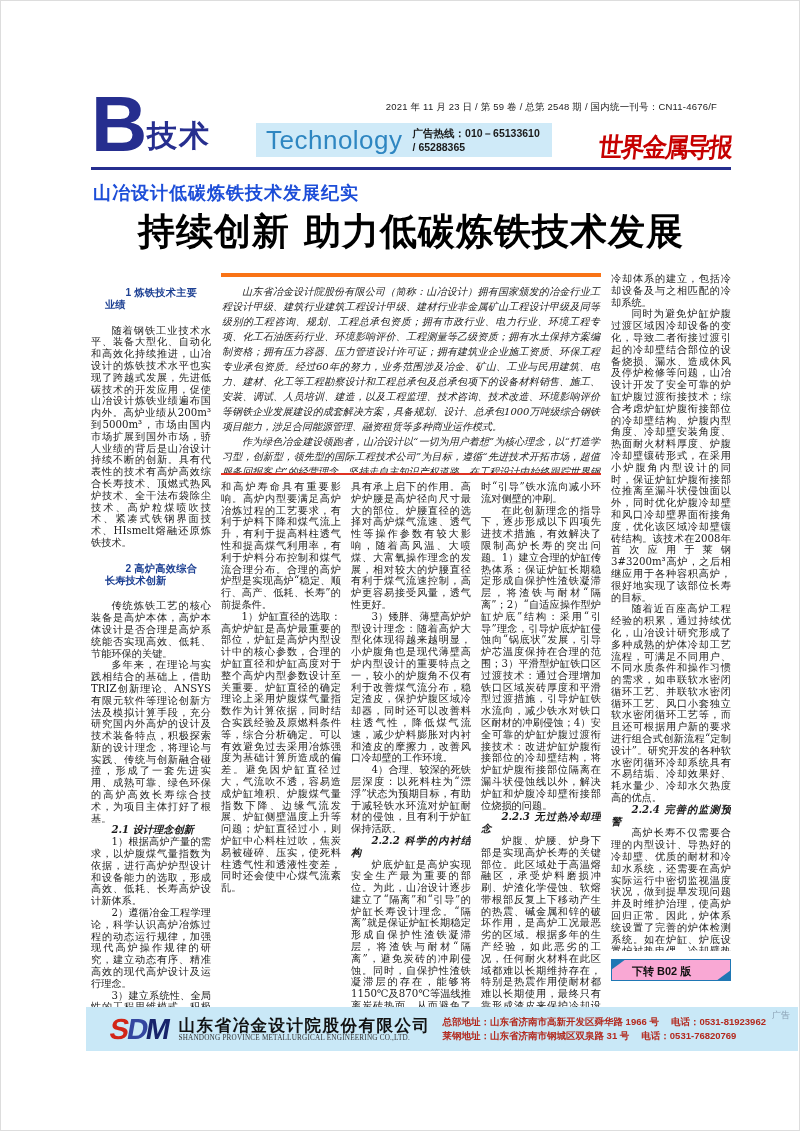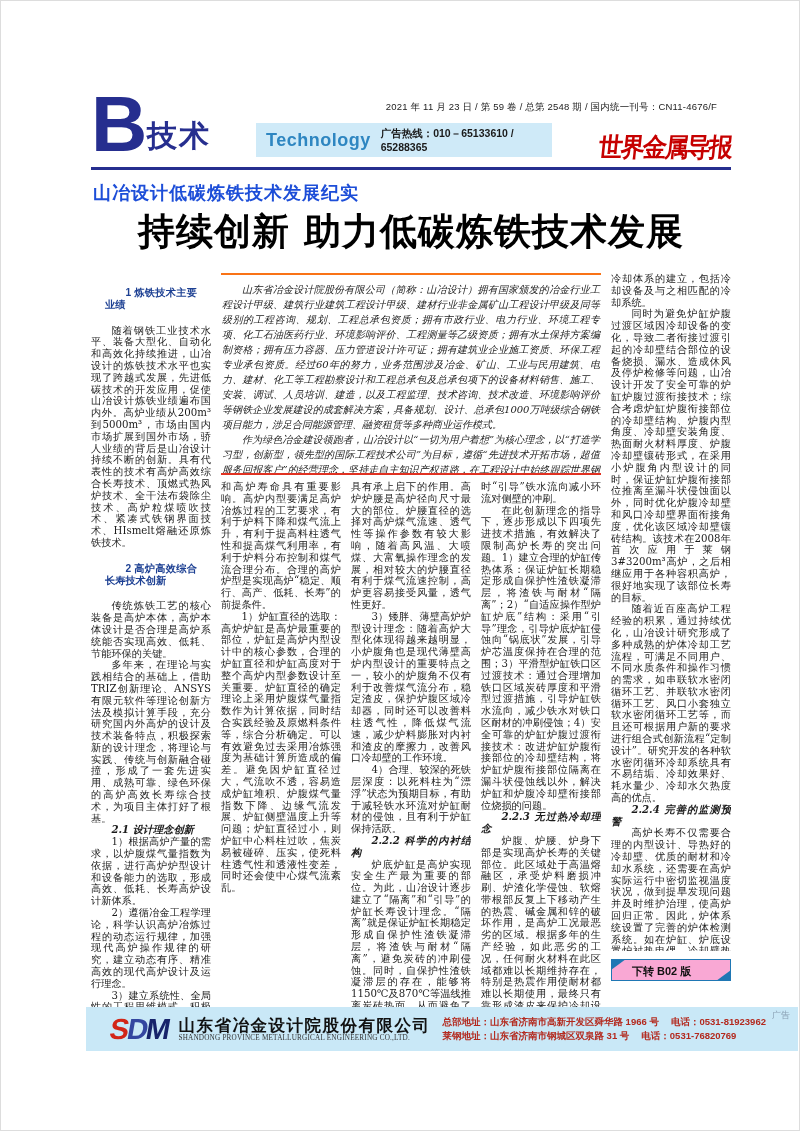--- a/index.html
+++ b/index.html
@@ -9,39 +9,39 @@
   
   .hdr{position:absolute;left:90px;top:94px;width:640px;height:70px;}
   .b-letter{position:absolute;left:0;top:-6px;font-family:"Liberation Sans",sans-serif;
             font-weight:bold;font-size:78px;line-height:70px;color:#262e8f;letter-spacing:-2px;}
   .b-name{position:absolute;left:56px;bottom:8px;font-family:"Liberation Sans",sans-serif;
           font-weight:bold;font-size:30px;color:#262e8f;letter-spacing:2px;}
   .issue{position:absolute;right:14px;top:6px;font-family:"Liberation Sans",sans-serif;
          font-size:9.5px;color:#222;letter-spacing:0.2px;}
   .tech-band{position:absolute;left:165px;top:28px;width:296px;height:34px;background:#cfeaf8;
              display:flex;align-items:center;padding:0 10px;box-sizing:border-box;gap:10px;}
-  .tech{font-family:"Liberation Sans",sans-serif;font-weight:bold;font-size:18px;color:#2e86c1;
+  .tech{font-family:"Liberation Sans",sans-serif;font-weight:normal;font-size:26px;color:#2e86c1;
         letter-spacing:0.5px;text-align:center;}
   .hotline{font-family:"Liberation Sans",sans-serif;font-weight:bold;font-size:10.5px;color:#1a1a1a;}
   .masthead{position:absolute;right:0;bottom:2px;color:#c60000;font-weight:bold;font-size:24px;
             letter-spacing:-2px;transform:skewX(-6deg) scaleY(1.08);white-space:nowrap;}
   .hdr-rule{position:absolute;left:90px;top:166px;width:640px;height:3px;background:#262e8f;}
 
   
   .kicker{position:absolute;left:92px;top:180px;font-family:"Liberation Sans",sans-serif;
           font-weight:bold;font-size:18px;color:#1d4ed8;letter-spacing:1px;}
   .headline{position:absolute;left:90px;top:206px;width:640px;margin:0;text-align:center;
             font-size:37px;font-weight:bold;color:#000;letter-spacing:1px;white-space:nowrap;}
 
   
   .body{position:absolute;left:90px;top:272px;width:640px;height:736px;display:flex;gap:10px;
         font-size:10.2px;line-height:11.8px;color:#1c1c1c;text-align:justify;}
   .colA{width:120px;overflow:hidden;}
   .mid{width:380px;display:flex;flex-direction:column;}
-  .intro-box{height:202px;border-top:2px solid #f97316;border-bottom:2px solid #e03222;
+  .intro-box{height:202px;border-top:4px solid #f97316;border-bottom:2px solid #e03222;
              padding:7px 1px 4px;font-style:italic;font-size:10px;line-height:15px;overflow:hidden;
              box-sizing:border-box;}
   .intro-box p{margin:0;text-indent:2em;}
   .mid-cols{flex:1;display:flex;gap:10px;margin-top:6px;overflow:hidden;}
   .mid-cols .colA{height:100%;}
   .col5{width:120px;position:relative;overflow:hidden;}
   .col5-text{height:678px;overflow:hidden;}
   p.para{margin:0;text-indent:2em;}
   p.cont{margin:0;text-indent:0;}
   .hblue{margin:14px;color:#1d4093;font-weight:bold;font-family:"Liberation Sans",sans-serif;

